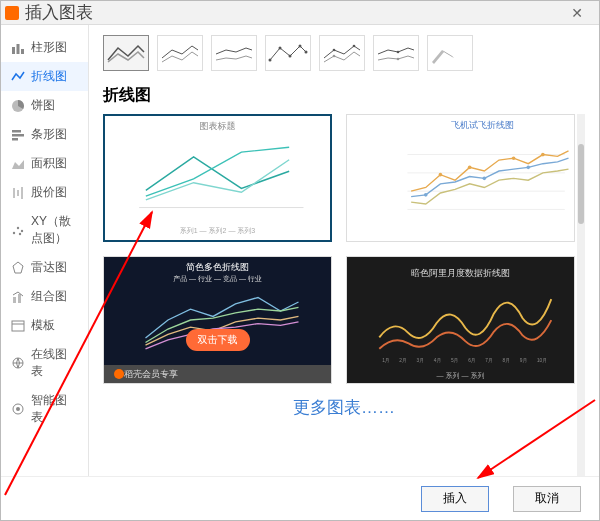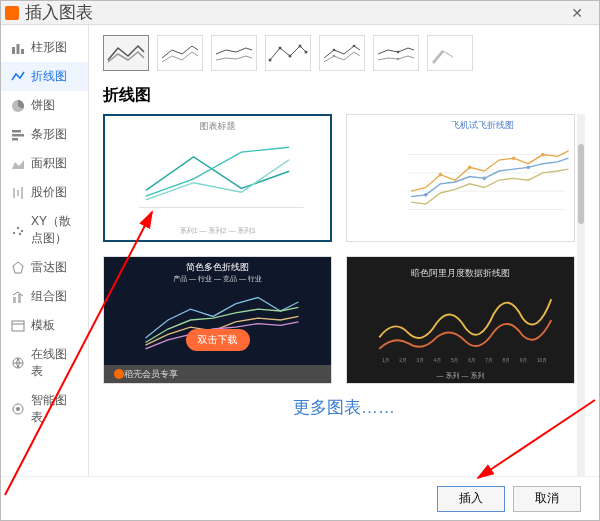--- a/index.html
+++ b/index.html
@@ -21,21 +21,21 @@
   .subtype.selected { border-color: #888; background: #f4f4f4; }
   .subtype svg { width: 40px; height: 26px; }
   .section-title { font-size: 16px; font-weight: bold; margin: 6px 0 8px 0; }
   .gallery-wrap { flex: 1; overflow-y: auto; position: relative; }
   .gallery { display: grid; grid-template-columns: 1fr 1fr; gap: 14px; padding-right: 10px; }
   .card { border: 1px solid #ddd; height: 128px; position: relative; overflow: hidden; cursor: pointer; }
   .card.selected { border: 2px solid #0c4a6e; }
   .card-title { text-align: center; font-size: 9px; color: #888; padding-top: 4px; }
   .card svg { display: block; }
   .more-link { text-align: center; color: #3b7ed3; padding: 12px 0; font-size: 17px; }
-  .footer { height: 44px; display: flex; justify-content: flex-end; align-items: center; padding: 0 18px; gap: 8px; border-top: 1px solid #eee; }
+  .footer { height: 44px; display: flex; justify-content: flex-end; align-items: center; padding: 0 18px; gap: 24px; border-top: 1px solid #eee; }
   .btn { min-width: 68px; height: 26px; border: 1px solid #bbb; background: #f6f6f6; display: flex; align-items: center; justify-content: center; cursor: pointer; font-size: 12px; }
   .btn.primary { border-color: #5b8dd8; }
   .scrollbar { position: absolute; right: 0; top: 0; bottom: 0; width: 8px; background: #f0f0f0; }
   .thumb { width: 6px; margin: 30px 1px 0 1px; height: 80px; background: #c4c4c4; border-radius: 3px; }
   .member-strip { position: absolute; bottom: 0; left: 0; right: 0; height: 18px; background: #4a4a4a; display: flex; align-items: center; padding-left: 10px; }
   .member-dot { width: 10px; height: 10px; border-radius: 50%; background: #ff6a00; }
   .member-text { color: #ddd; font-size: 9px; }
   .dl-badge { position: absolute; left: 50%; top: 72px; transform: translateX(-50%); background: #ff6a36; color: #fff; font-size: 10px; padding: 4px 12px; border-radius: 12px; }
   .arrow-overlay { position: absolute; pointer-events: none; }
 </style>

